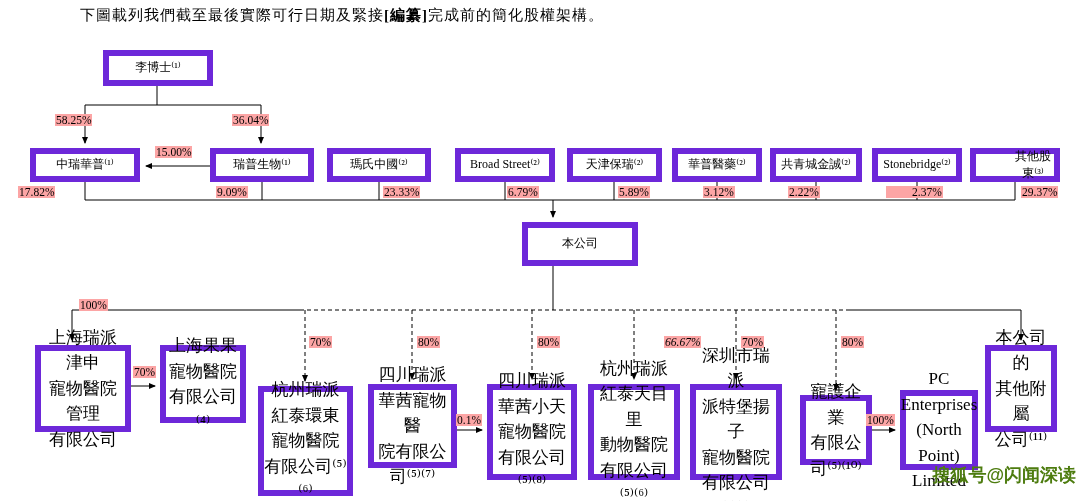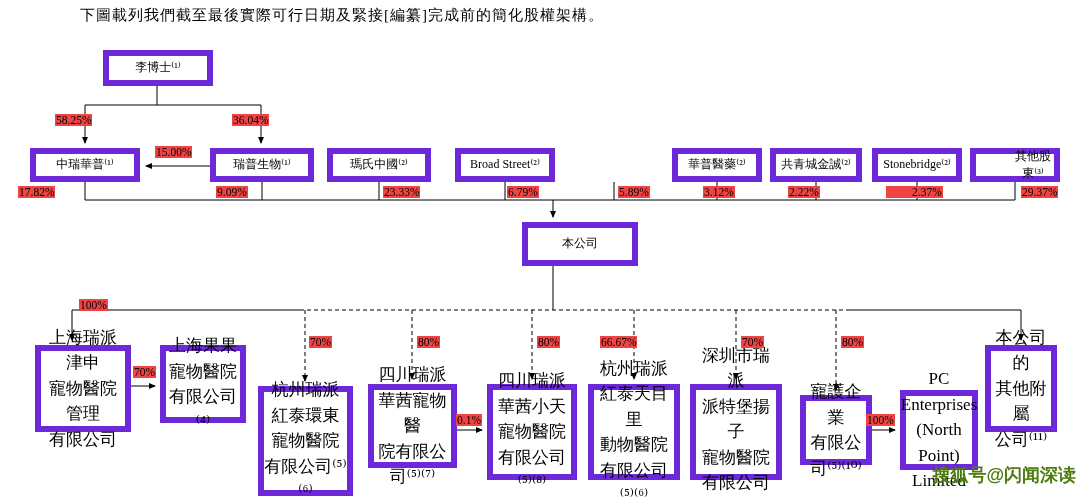--- a/index.html
+++ b/index.html
@@ -5,31 +5,31 @@
   html,body { margin:0; padding:0; background:#ffffff; }
   .page {
     position:relative; width:1080px; height:501px; background:#ffffff;
     font-family:"Liberation Serif","DejaVu Serif",serif; color:#000;
     overflow:hidden;
   }
   .lines { position:absolute; left:0; top:0; z-index:0; }
   .title {
     position:absolute; z-index:2; font-size:15px; letter-spacing:1px; white-space:nowrap;
   }
-  .title .bold { font-weight:normal; }
+  .title .bold { font-weight:bold; }
   .node {
     position:absolute; z-index:1; box-sizing:border-box;
     border:6px solid #6d28d9; background:#fff;
     display:flex; align-items:center; justify-content:center;
     text-align:center; font-size:12px; line-height:1.45;
   }
   .node.small { font-size:17px; line-height:1.5; }
   .node span { white-space:pre-line; }
   .pct {
-    position:absolute; z-index:2; font-size:11.5px; white-space:nowrap; background:#ef4444; padding:0 1px;
+    position:absolute; z-index:2; font-size:11.5px; white-space:nowrap; background:#fca5a5; padding:0 1px;
   }
   .watermark {
     position:absolute; z-index:3; font-size:18px; font-weight:bold;
     font-family:"Liberation Sans","DejaVu Sans",sans-serif; white-space:nowrap;
   }
 </style>
 </head>
 <body>
 
 <div class="page">
@@ -90,20 +90,23 @@
       <span>中瑞華普⁽¹⁾</span>
     </div>
   <div class="node" style="left:210px; top:148px; width:104px; height:34px;">
       <span>瑞普生物⁽¹⁾</span>
     </div>
   <div class="node" style="left:327px; top:148px; width:104px; height:34px;">
       <span>瑪氏中國⁽²⁾</span>
     </div>
   <div class="node" style="left:455px; top:148px; width:100px; height:34px;">
       <span>Broad Street⁽²⁾</span>
+    </div>
+  <div class="node" style="left:567px; top:148px; width:95px;  height:34px;">
+      <span>天津保瑞⁽²⁾</span>
     </div>
   <div class="node" style="left:672px; top:148px; width:90px;  height:34px;">
       <span>華普醫藥⁽²⁾</span>
     </div>
   <div class="node" style="left:770px; top:148px; width:92px;  height:34px;">
       <span>共青城金誠⁽²⁾</span>
     </div>
   <div class="node" style="left:872px; top:148px; width:90px;  height:34px;">
       <span>Stonebridge⁽²⁾</span>
     </div>
@@ -183,21 +186,21 @@
   <span class="pct" style="left:788px;  top:186px;">2.22%</span>
   <span class="pct" style="left:886px;  top:186px;padding-left:26px;">2.37%</span>
   <span class="pct" style="left:1021px; top:186px;">29.37%</span>
 
   <span class="pct" style="left:79px;  top:299px;">100%</span>
   <span class="pct" style="left:133px; top:366px;">70%</span>
 
   <span class="pct" style="left:309px; top:336px;">70%</span>
   <span class="pct" style="left:417px; top:336px;">80%</span>
   <span class="pct" style="left:537px; top:336px;">80%</span>
-  <span class="pct" style="left:600px; top:336px;">66.67%</span>
+  <span class="pct" style="left:664px; top:336px;font-style:italic;">66.67%</span>
   <span class="pct" style="left:741px; top:336px;">70%</span>
   <span class="pct" style="left:841px; top:336px;">80%</span>
 
   <span class="pct" style="left:456px; top:414px;">0.1%</span>
   <span class="pct" style="left:866px; top:414px;">100%</span>
 
   <div class="watermark" style="right: 4px; top: 463px; color: #4d7c0f;">搜狐号@闪闻深读</div>
 
 </div>
 

